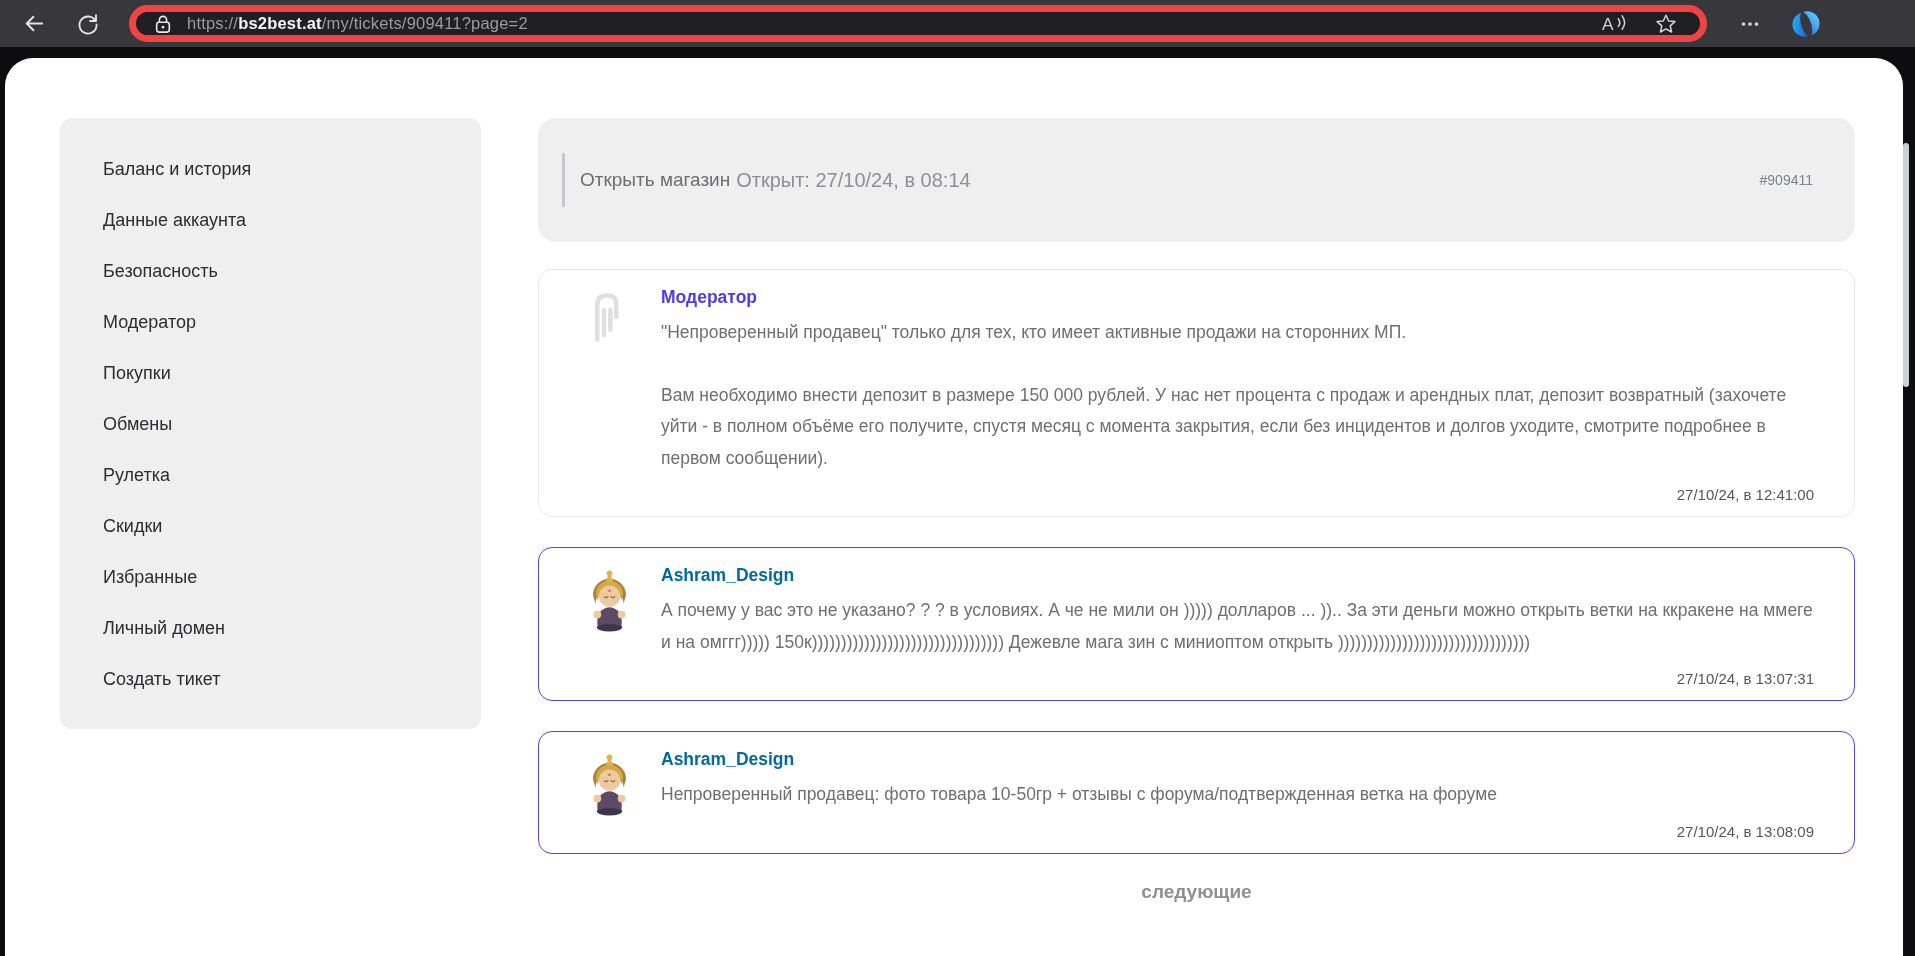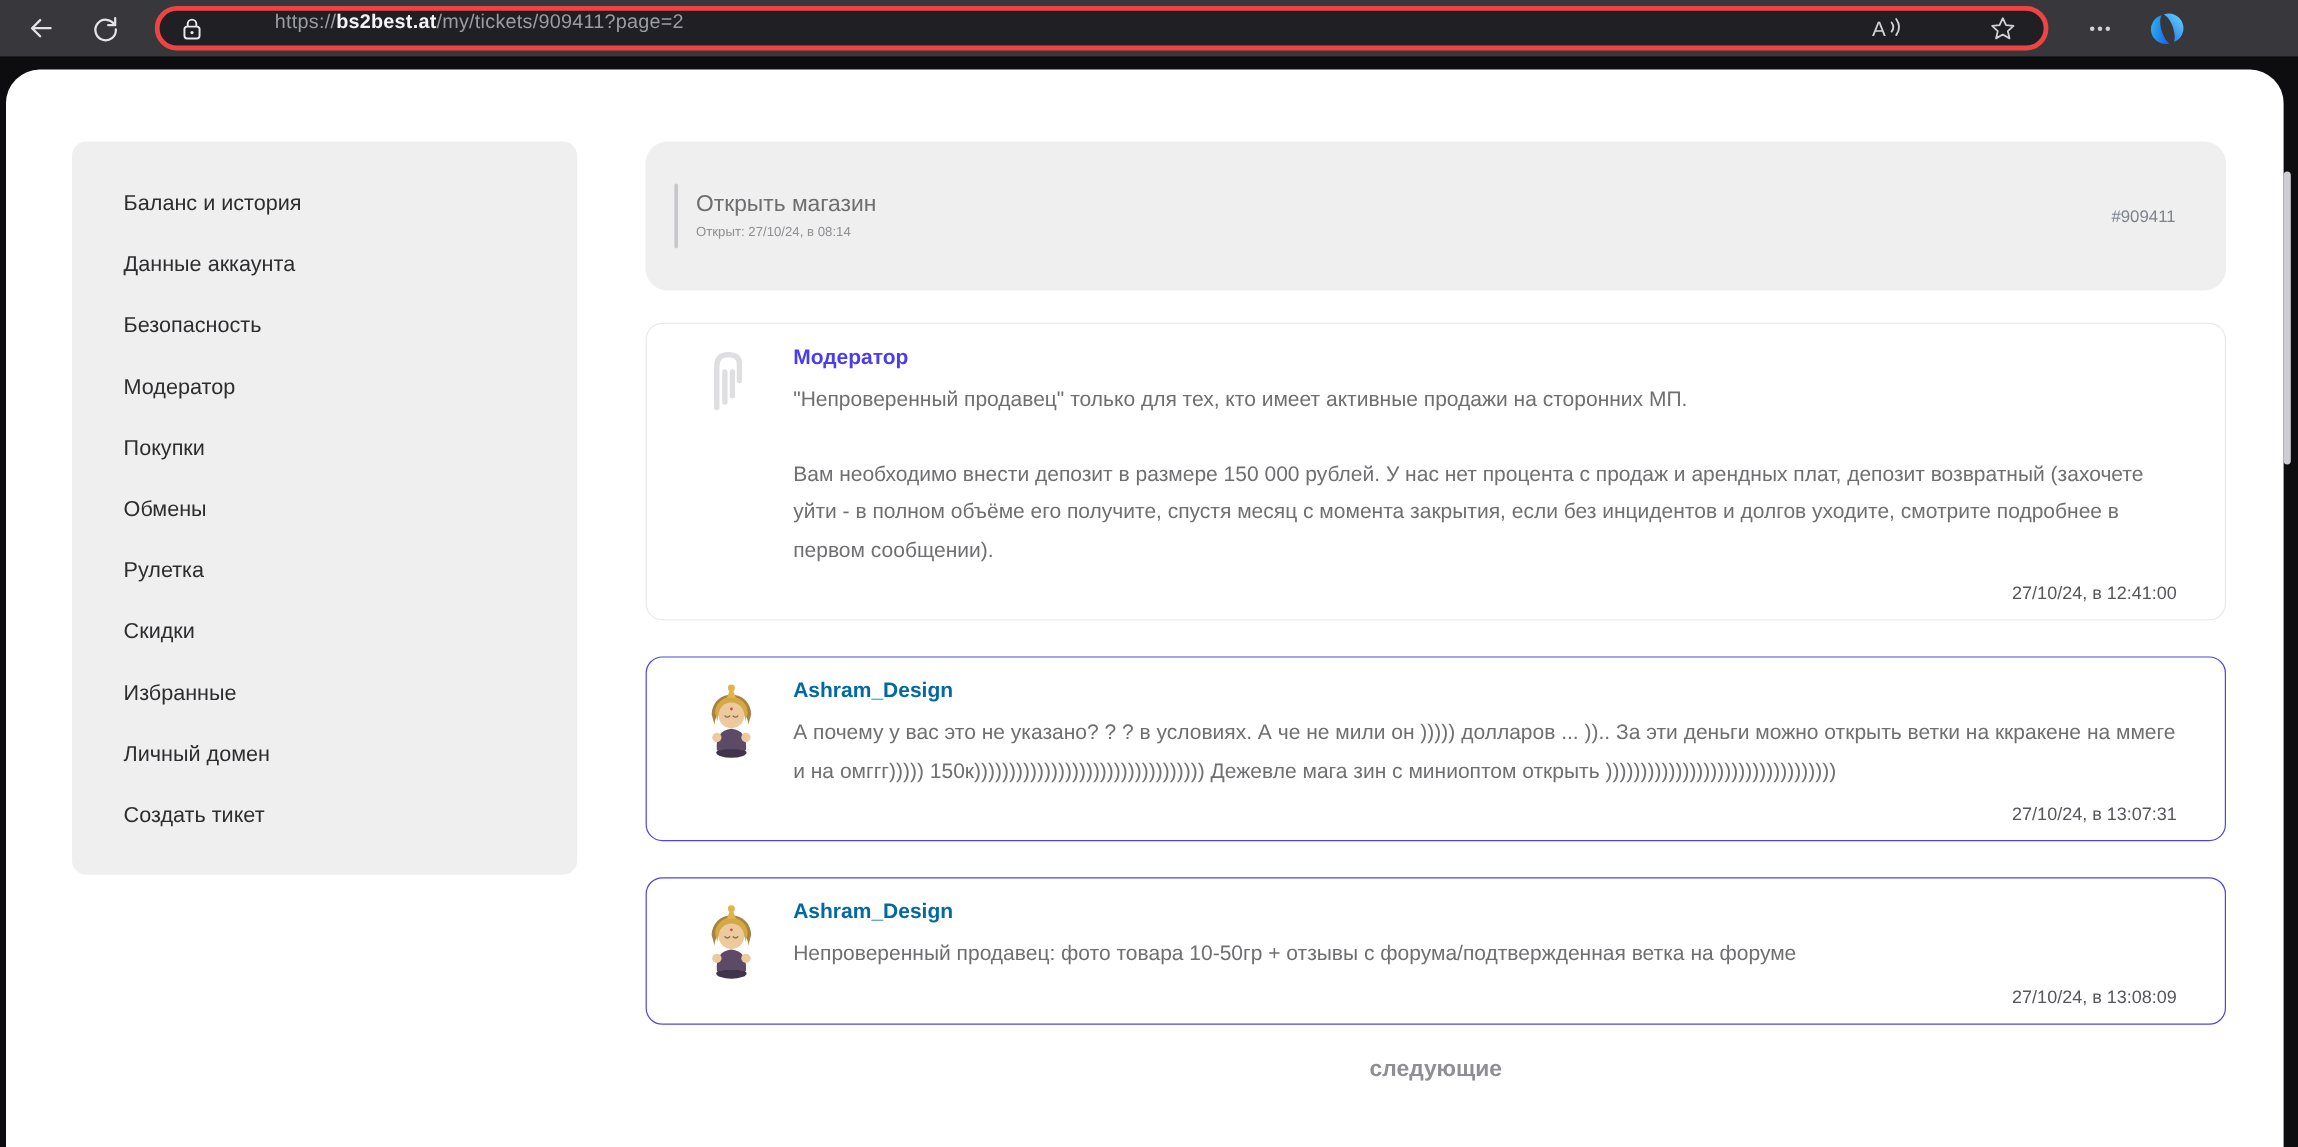--- a/index.html
+++ b/index.html
@@ -9,22 +9,22 @@
   .screen { position:relative; width:1915px; height:956px; background:#0d0d10; overflow:hidden; }
 
   
   .toolbar { position:absolute; left:0; top:0; width:100%; height:47px;
              background:#38383c; display:flex; align-items:center; }
   .chrome-btn { display:flex; align-items:center; justify-content:center;
                 width:34px; height:34px; border-radius:6px; flex:none; cursor:pointer; }
   .back-btn { margin-left:15px; }
   .refresh-btn { margin-left:22px; }
   .address-bar { flex:none; width:1578px; height:37px; margin-left:24px;
-                 background:#202024; border:4px solid #ef4444; border-radius:19px;
-                 display:flex; padding:0 22px 0 18px;gap:45px; }
+                 background:#202024; border:7px solid #ef4444; border-radius:19px;
+                 display:flex; align-items:center; padding:0 22px 0 18px; }
   .lock-wrap { display:flex; align-items:center; margin-right:15px; }
   .url-text { font-size:16.5px; color:#9b9ba3; white-space:nowrap; letter-spacing:.2px; }
   .url-domain { color:#f4f4f6; font-weight:700; }
   .addr-spacer { flex:1; }
   .addr-icon { display:flex; align-items:center; margin-left:26px; cursor:pointer; }
   .more-btn { margin-left:26px; }
   .copilot-btn { margin-left:22px; }
 
   
   .page { position:absolute; left:5px; top:58px; width:1898px; height:898px;
@@ -36,23 +36,23 @@
   .side-item { height:51px; line-height:51px; padding-left:43px; font-size:18px;
                color:#2d2d2f; cursor:pointer; white-space:nowrap; }
 
   
   .main { position:absolute; left:533px; top:60px; width:1317px; }
 
   .ticket-header { background:var(--card-gray); border-radius:18px; height:124px;
                    display:flex; align-items:center; padding:0 42px 0 24px; }
   .accent-bar { width:3px; height:54px; background:#c7c7cb; border-radius:2px;
                 flex:none; margin-right:15px; }
-  .th-texts { display:flex; flex-direction:column; gap:6px; }
+  .th-texts { display:flex; gap:6px; }
   .th-title { font-size:19px; color:#6e6e71; }
-  .th-sub { font-size:11px; color:#8f8f94; }
+  .th-sub { font-size:20px; color:#8f8f94; }
   .th-spacer { flex:1; }
   .ticket-num { font-size:14px; color:#7d828c; }
 
   
   .messages { display:flex; flex-direction:column; gap:30px; margin-top:27px;justify-content:flex-end; }
   .msg { background:#fff; border:1px solid #e9e9ec; border-radius:14px;
          padding:17px 40px 13px 44px; display:flex; align-items:flex-start; }
   .msg.hl { border-color:var(--highlight-border); }
   .avatar { width:52px; flex:none; margin-top:4px; display:flex; justify-content:center; }
   .msg-body { flex:1; margin-left:26px; min-width:0; }

